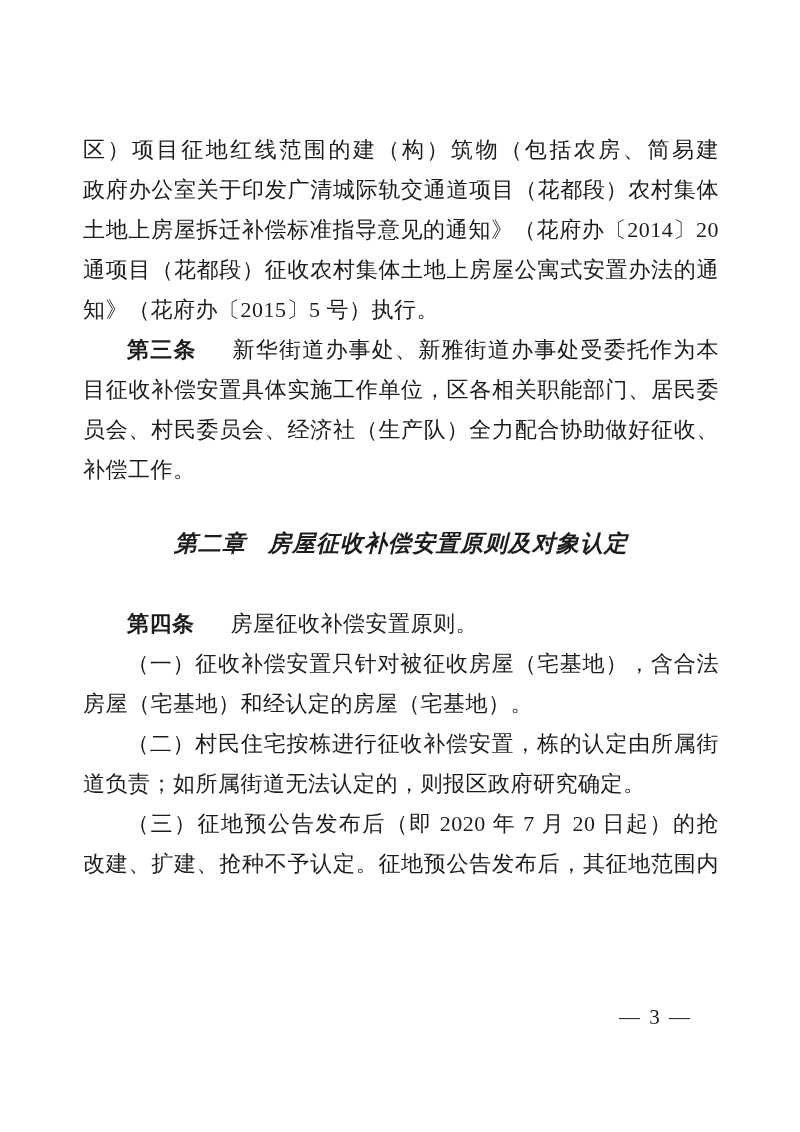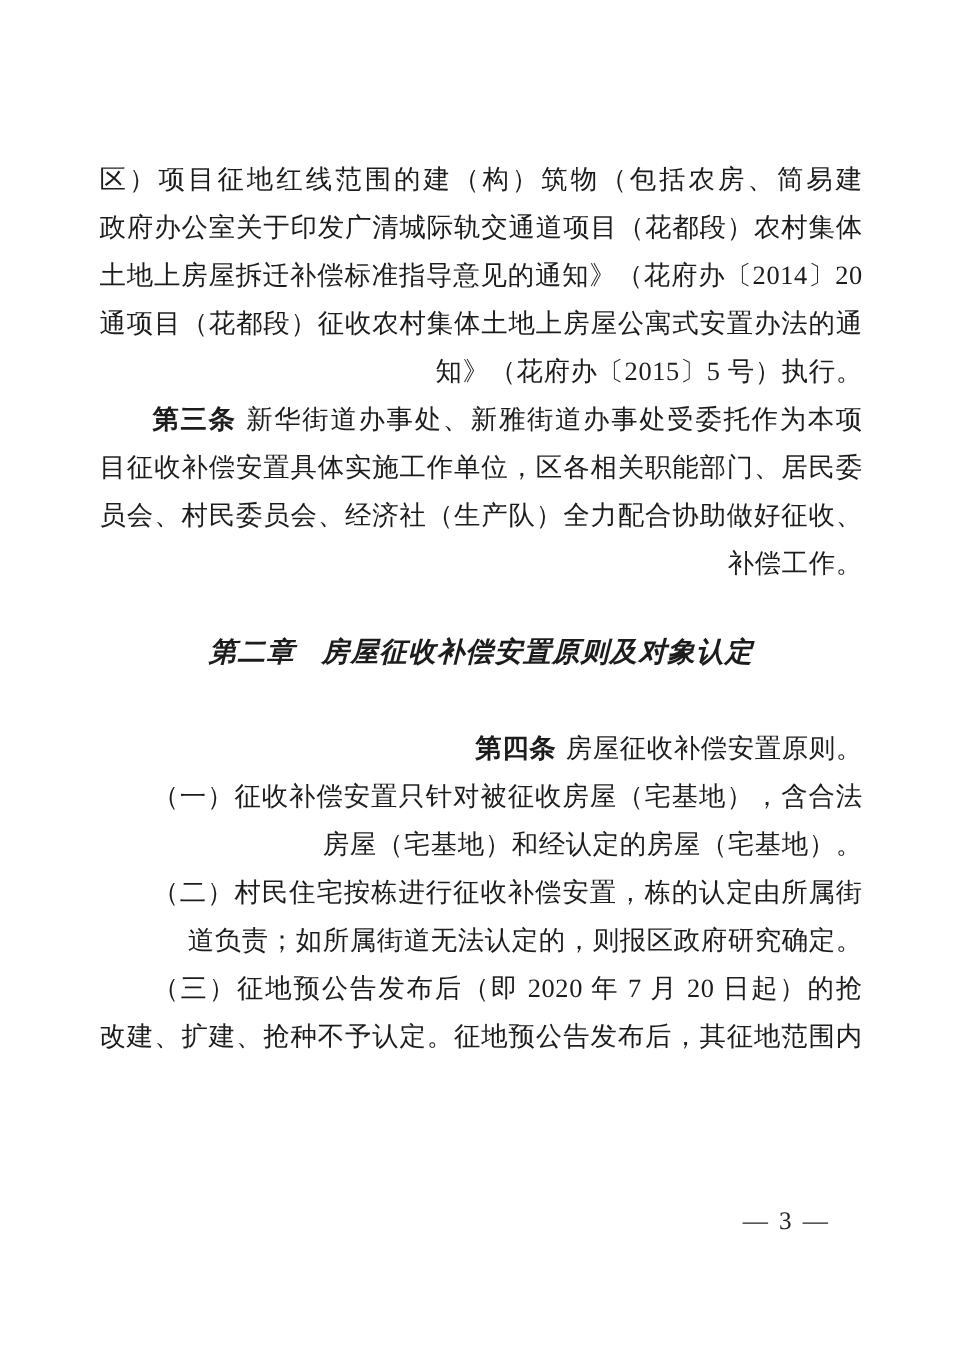--- a/index.html
+++ b/index.html
@@ -19,35 +19,35 @@
   .content {
     position: absolute;
     left: 83px;
     top: 130px;
     width: 636px;
   }
   .line {
     font-size: 22px;
     line-height: 40px;
     height: 40px;
-    text-align: right;
+    text-align: left;
     letter-spacing: 0.5px;
     white-space: normal;
     overflow: hidden;
   }
   .line.full {
     text-align: justify;
     text-align-last: justify;
   }
   .line.indent {
     text-indent: 44px;
   }
   .term {
     font-weight: bold;
-    margin-right: 8px;
+    margin-right: 36px;
   }
   .chapter {
     margin: 34px 0 40px 0;
     font-size: 23px;
     line-height: 40px;
     height: 40px;
     font-weight: bold;
     text-align: center;
     letter-spacing: 1px;
     font-style: italic;

